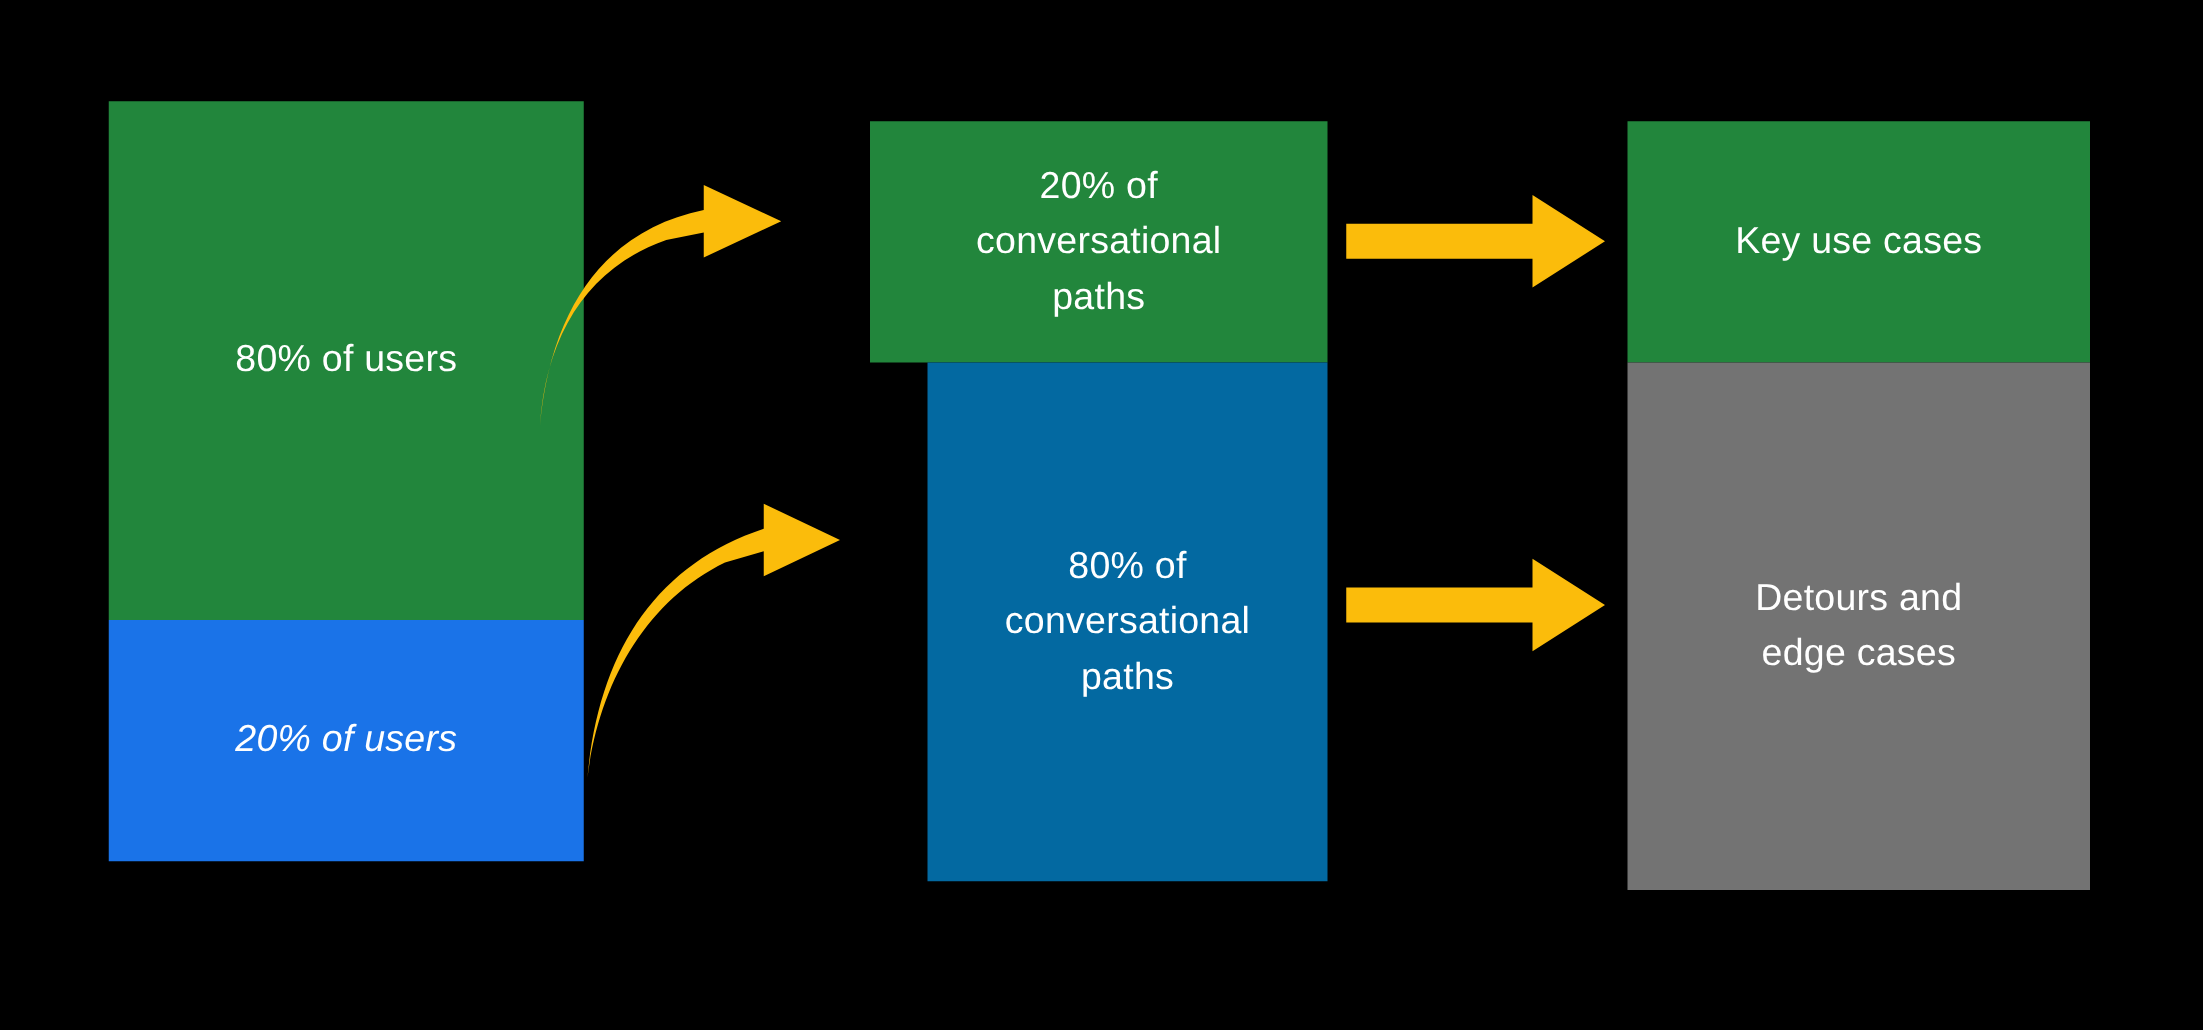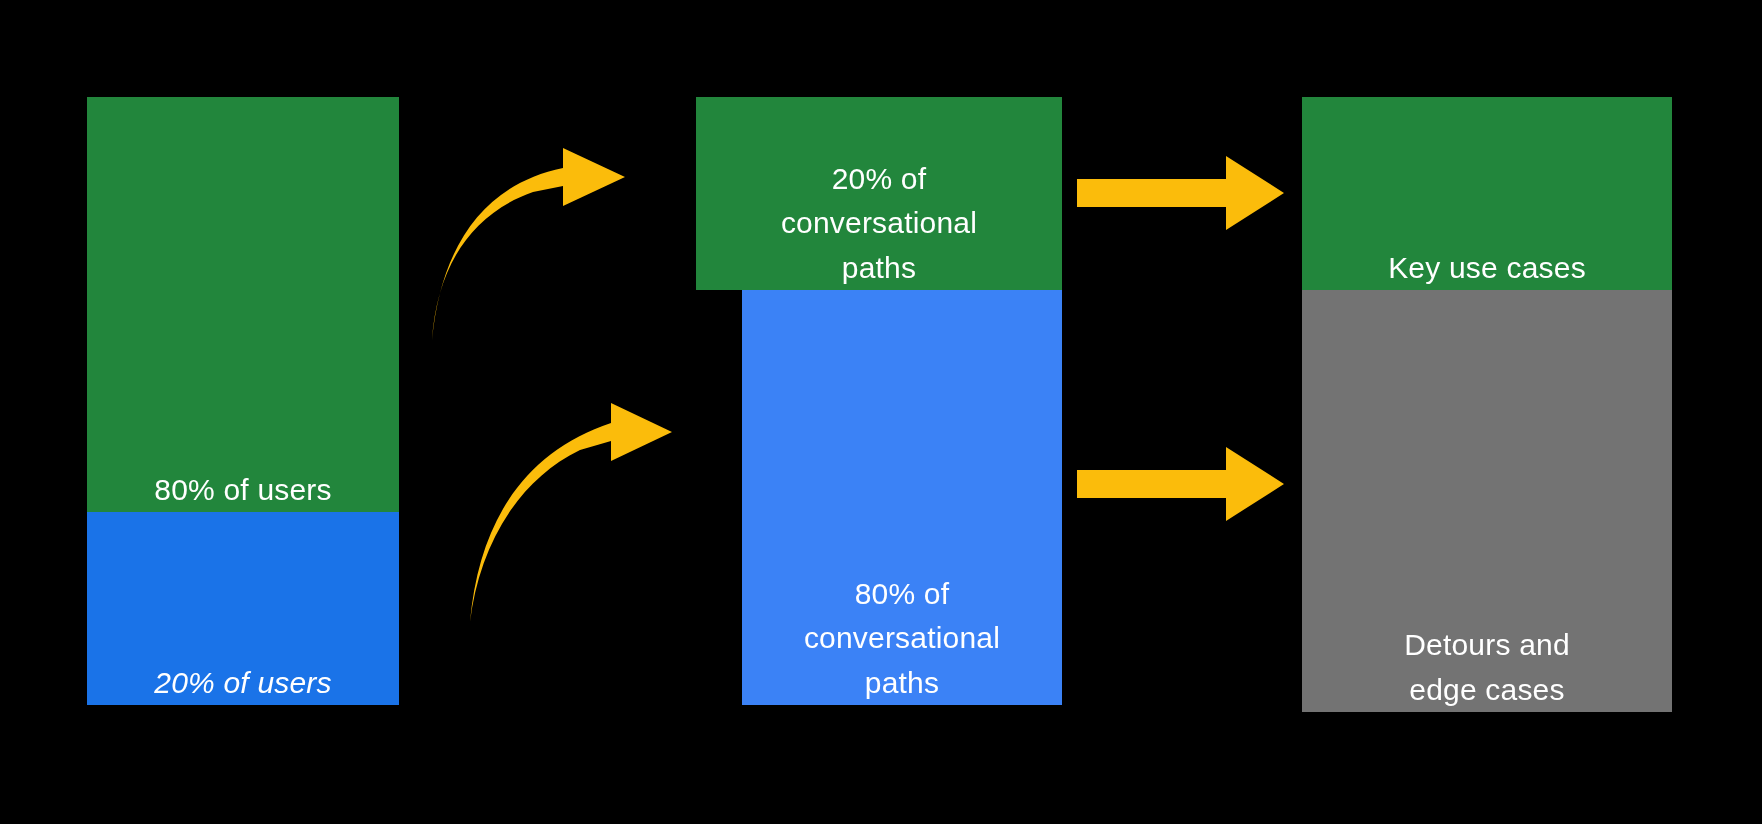--- a/index.html
+++ b/index.html
@@ -24,40 +24,40 @@
     position: absolute;
     display: flex;
     flex-direction: column;
   }
 
   .segment {
     position: absolute;
     left: 0;
     right: 0;
     display: flex;
-    align-items: flex-end;
+    align-items: center;
     justify-content: center;
     box-sizing: border-box;
   }
 
   .seg-label {
     color: #ffffff;
     font-size: 30px;
     line-height: 1.48;
     text-align: center;
     white-space: pre-line;
     letter-spacing: 0.2px;
     font-weight: 400;
   }
 
   
   #col-users {
     left: 87px;
-    top: 97px;
-    width: 312px;
+    top: 81px;
+    width: 380px;
     height: 608px;
   }
   #col-users .seg-green { top: 0;     height: 415px; }
   #col-users .seg-blue  { top: 415px; height: 193px; }
 
   
   #col-paths {
     left: 696px;
     top: 97px;
     width: 366px;
@@ -98,21 +98,21 @@
       <span class="seg-label">20% of users</span>
     </div>
   </div>
 
   <div class="column" id="col-paths">
     <div class="segment seg-green" style="background:#22863c;">
       <span class="seg-label">20% of
 conversational
 paths</span>
     </div>
-    <div class="segment seg-blue" style="background:#3b82f6;margin-left:46px;">
+    <div class="segment seg-blue" style="background:#0369a1;margin-left:46px;">
       <span class="seg-label">80% of
 conversational
 paths</span>
     </div>
   </div>
 
   <div class="column" id="col-outcomes">
     <div class="segment seg-green" style="background:#22863c;">
       <span class="seg-label">Key use cases</span>
     </div>

